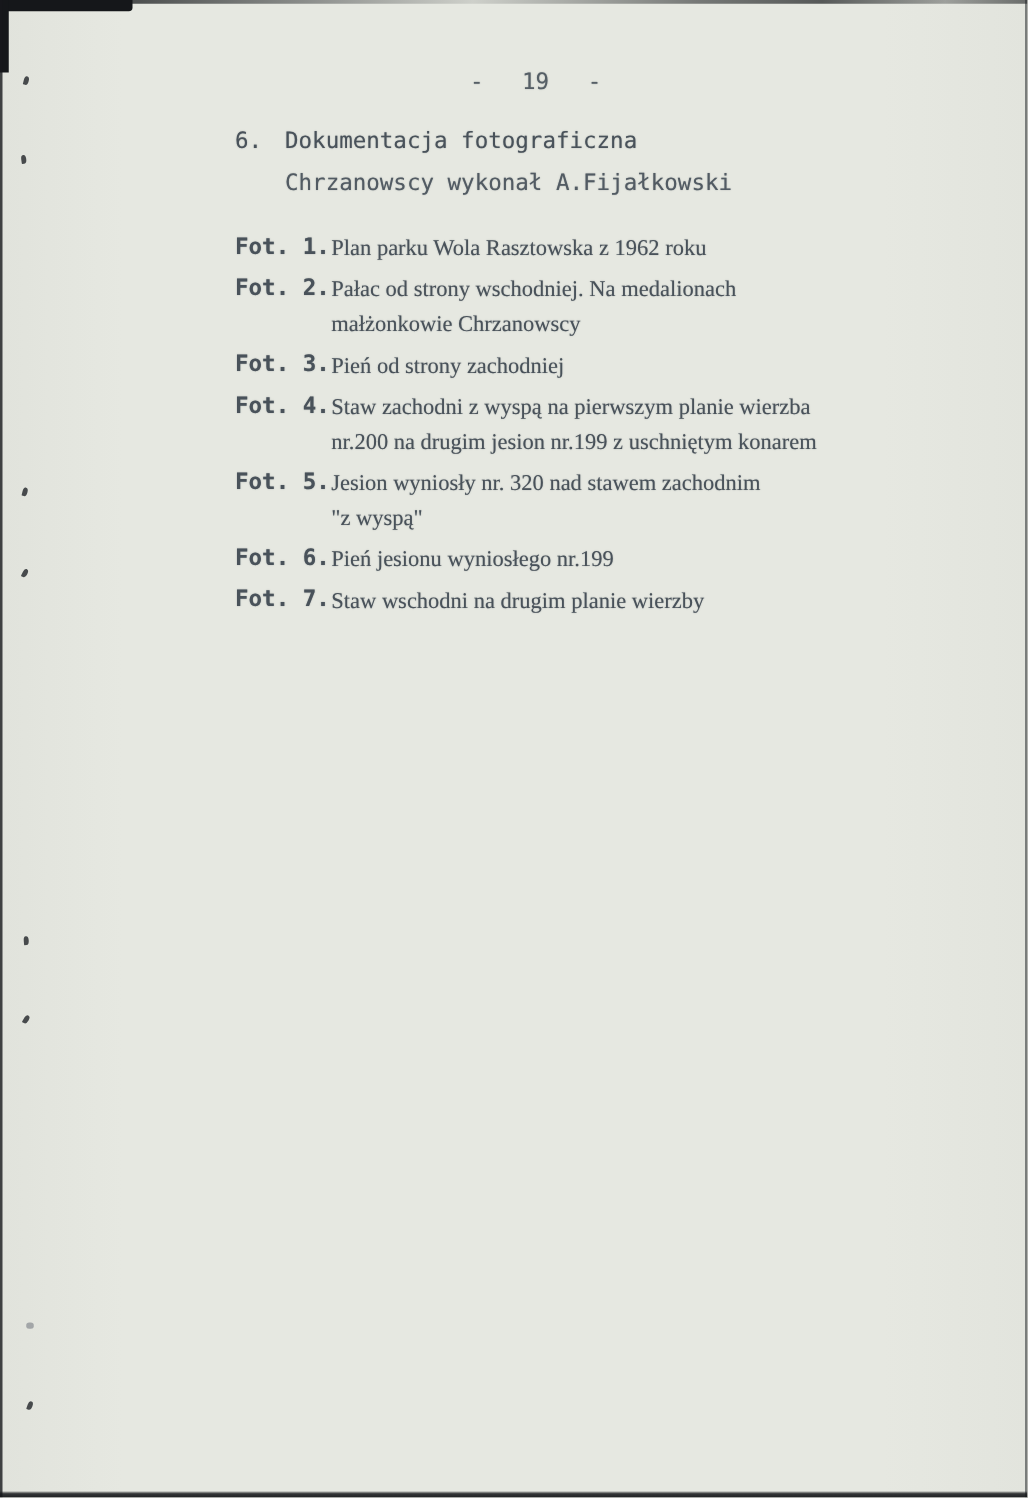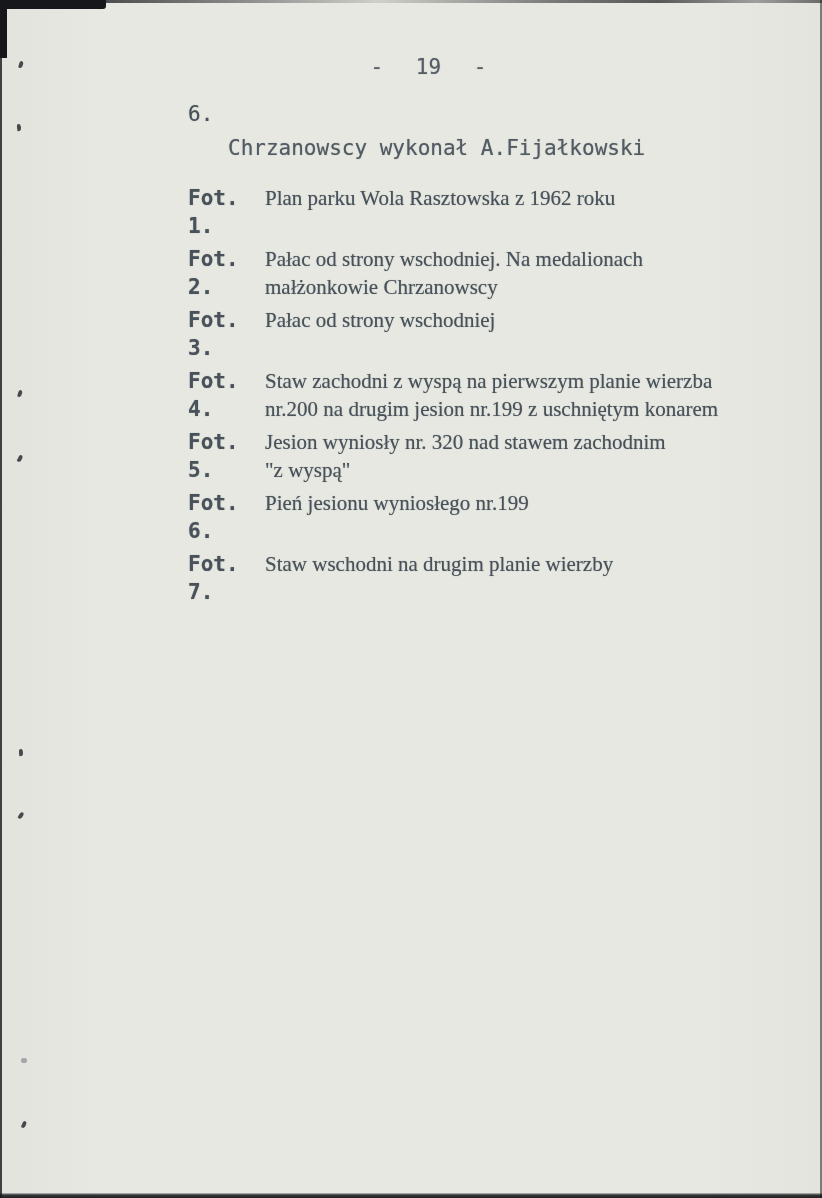--- a/index.html
+++ b/index.html
@@ -4,21 +4,21 @@
 <style>
   html,body{margin:0;padding:0;background:#888;}
   .page{
     position:relative;
     width:822px;height:1198px;
     margin:0 auto;
     background:var(--paper,#e5e7e0);
     background-image:linear-gradient(90deg,#e1e3dc 0%,#e6e8e1 12%,#e6e8e1 86%,#e2e4dd 100%);
     overflow:hidden;
     font-family:"DejaVu Sans Mono","Liberation Mono",monospace;
-    font-size:21px;
+    font-size:18px;
     color:var(--ink,#49525a);
     text-shadow:0 0 1px rgba(73,82,90,0.55);
   }
 
   
   .edge{position:absolute;pointer-events:none;}
   .edge-top-left-block{left:0;top:0;width:106px;height:9px;background:var(--edge,#15171a);border-bottom-right-radius:3px;}
   .edge-left-block{left:0;top:0;width:7px;height:58px;background:var(--edge,#15171a);}
   .edge-top-line{left:0;top:0;width:822px;height:3px;
     background:linear-gradient(to right,
@@ -72,20 +72,21 @@
   <div class="speck s3"></div>
   <div class="speck s4"></div>
   <div class="speck s5"></div>
   <div class="speck s6"></div>
   <div class="speck s7"></div>
   <div class="speck s8"></div>
 
   <div class="pagenum">- 19 -</div>
 
   <div class="sec-num">6.</div>
+  <div class="sec-title">Dokumentacja fotograficzna</div>
   <div class="sec-sub">Chrzanowscy wykonał A.Fijałkowski</div>
 
   <div class="entries">
 
     <div class="entry">
       <span class="lbl">Fot. 1.</span>
       <span class="txt">
         <div class="ln">Plan parku Wola Rasztowska z 1962 roku</div>
       </span>
     </div>
@@ -94,21 +95,21 @@
       <span class="lbl">Fot. 2.</span>
       <span class="txt">
         <div class="ln">Pałac od strony wschodniej. Na medalionach</div>
         <div class="ln">małżonkowie Chrzanowscy</div>
       </span>
     </div>
 
     <div class="entry">
       <span class="lbl">Fot. 3.</span>
       <span class="txt">
-        <div class="ln">Pałac od strony wschodniej</div>
+        <div class="ln">Pień od strony zachodniej</div>
       </span>
     </div>
 
     <div class="entry">
       <span class="lbl">Fot. 4.</span>
       <span class="txt">
         <div class="ln">Staw zachodni z wyspą na pierwszym planie wierzba</div>
         <div class="ln">nr.200 na drugim jesion nr.199 z uschniętym konarem</div>
       </span>
     </div>

